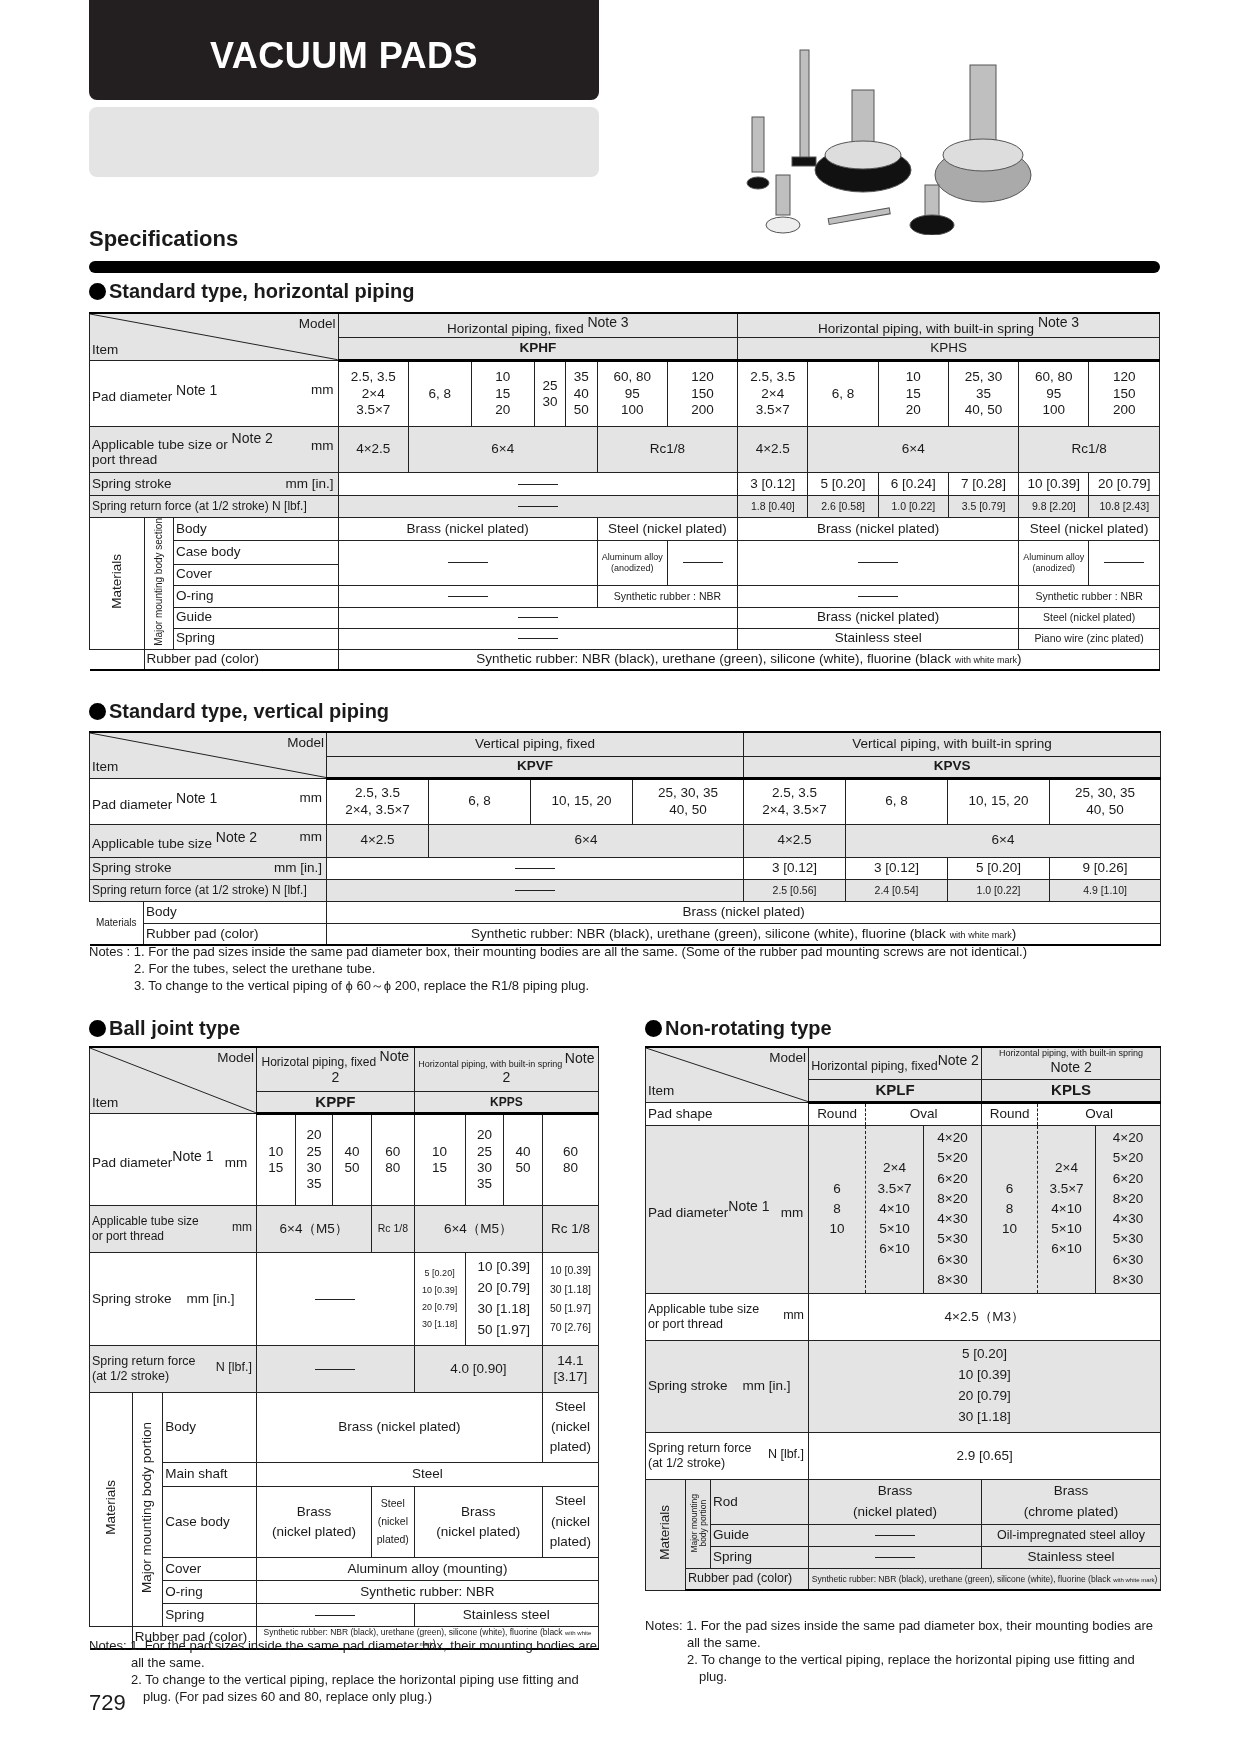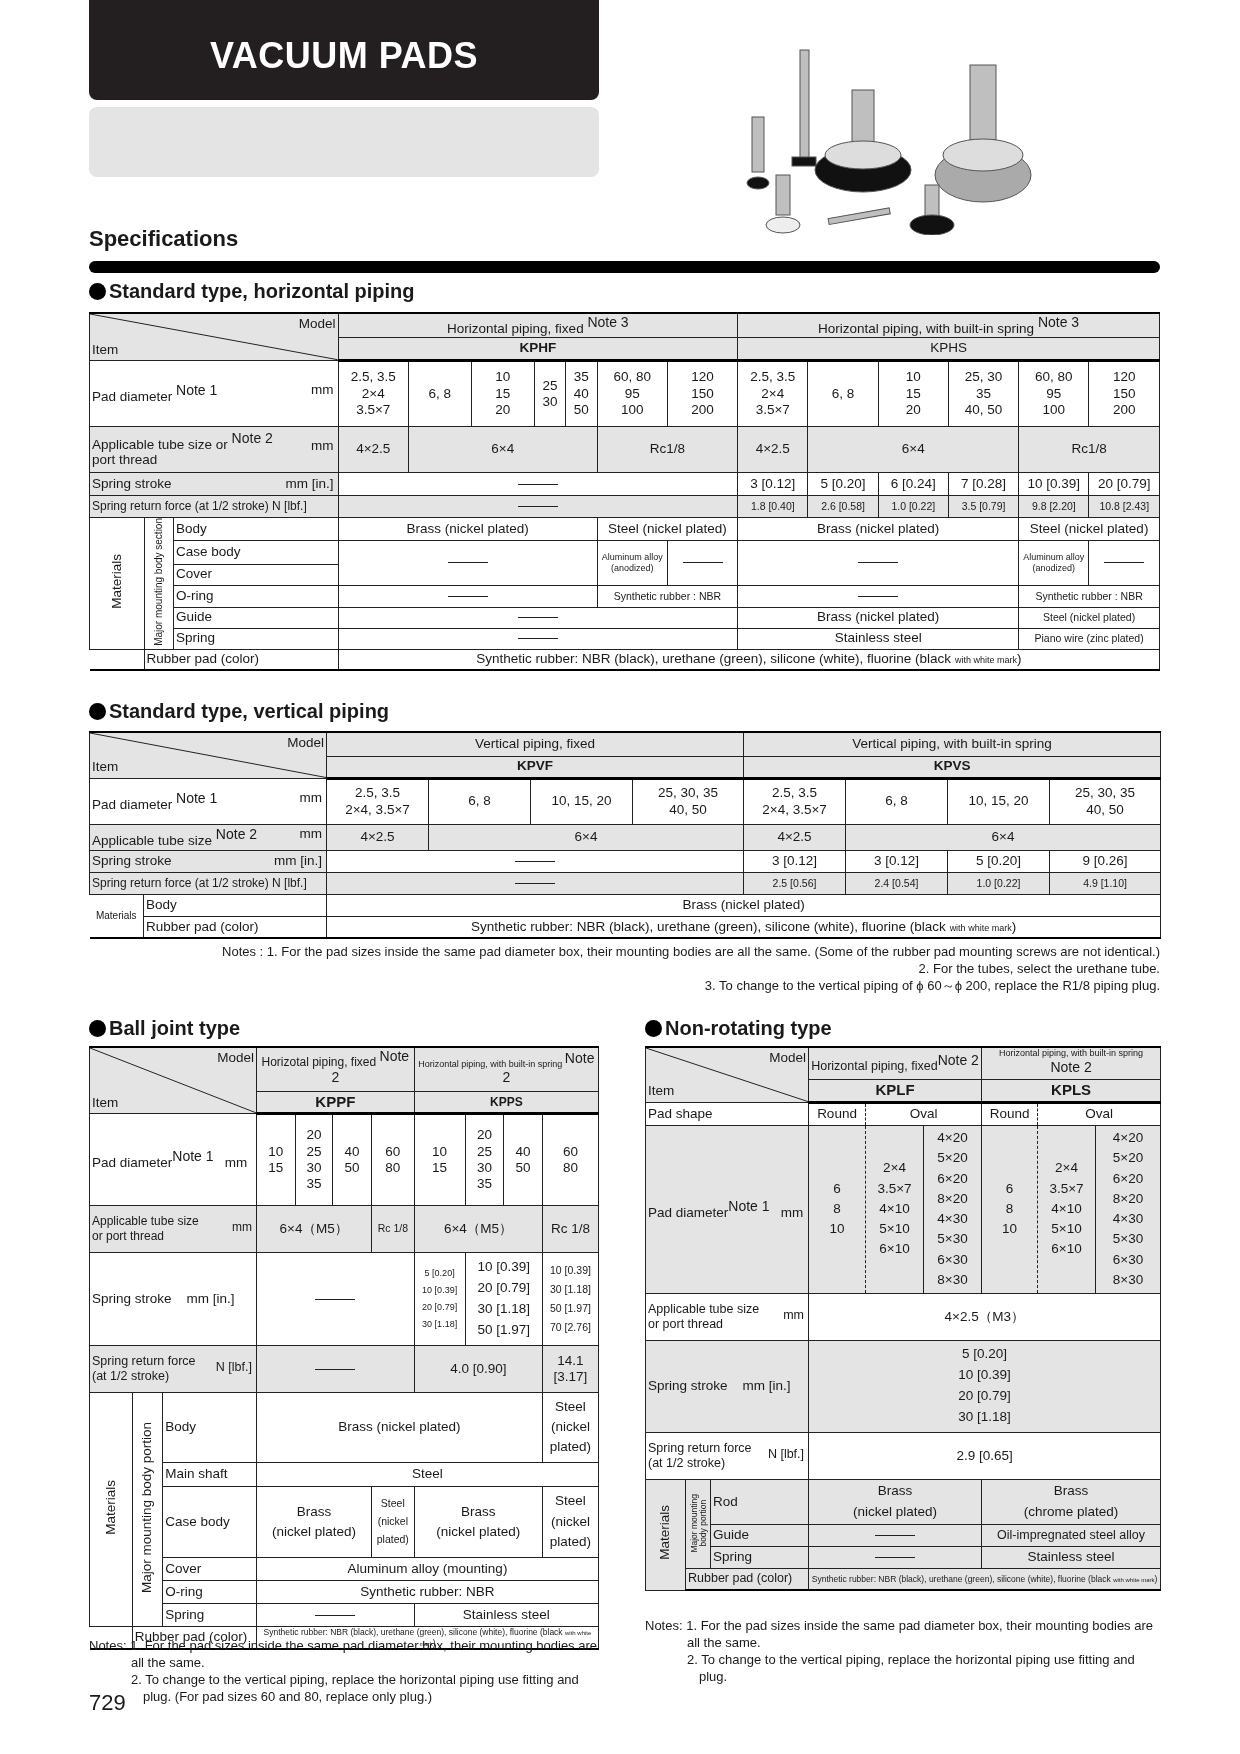--- a/index.html
+++ b/index.html
@@ -237,21 +237,21 @@
     <td colspan="2" class="lbl"><span>Pad diameter</span> <span class="sup">Note 1</span><span class="unit">mm</span></td>
     <td id="vf-pad-0"><span>2.5, 3.5</span><br><span>2×4, 3.5×7</span></td>
         <td id="vf-pad-1"><span>6, 8</span></td>
         <td id="vf-pad-2"><span>10, 15, 20</span></td>
         <td id="vf-pad-3"><span>25, 30, 35</span><br><span>40, 50</span></td>
     <td id="vs-pad-0"><span>2.5, 3.5</span><br><span>2×4, 3.5×7</span></td>
         <td id="vs-pad-1"><span>6, 8</span></td>
         <td id="vs-pad-2"><span>10, 15, 20</span></td>
         <td id="vs-pad-3"><span>25, 30, 35</span><br><span>40, 50</span></td>
   </tr>
-  <tr class="g" style="height:26px;">
+  <tr class="g" style="height:33px;">
     <td colspan="2" class="lbl g"><span>Applicable tube size</span> <span class="sup">Note 2</span><span class="unit">mm</span></td>
     <td class="g">4×2.5</td>
         <td colspan="3" class="g">6×4</td>
     <td class="g">4×2.5</td>
         <td colspan="3" class="g">6×4</td>
   </tr>
   <tr style="height:22px;">
     <td colspan="2" class="lbl g"><span>Spring stroke</span><span class="unit">mm [in.]</span></td>
     <td colspan="4"><span class="dash"></span></td>
     <td>3 [0.12]</td>
@@ -272,21 +272,21 @@
     <td class="lbl">Body</td>
     <td colspan="8">Brass (nickel plated)</td>
   </tr>
   <tr style="height:22px;">
     <td class="lbl" style="border-bottom:2px solid #000;">Rubber pad (color)</td>
     <td colspan="8" style="border-bottom:2px solid #000;"><span>Synthetic rubber: NBR (black), urethane (green), silicone (white), fluorine (black</span> <span class="tiny">with white mark</span><span>)</span></td>
   </tr>
 </tbody>
   </table>
 
-<div class="notes" style="left:89px;top:944px;width:1071px;text-align:right;">
+<div class="notes" style="left:89px;top:944px;width:1071px;">
   <div><span>Notes :</span> <span>1. For the pad sizes inside the same pad diameter box, their mounting bodies are all the same. (Some of the rubber pad mounting screws are not identical.)</span></div>
   <div class="n">2. For the tubes, select the urethane tube.</div>
   <div class="n">3. To change to the vertical piping of ϕ 60～ϕ 200, replace the R1/8 piping plug.</div>
 </div>
 
 <div class="section-title" style="left:89px;top:1017px;">
     <span class="dot"></span>
     <span>Ball joint type</span>
   </div>
 

